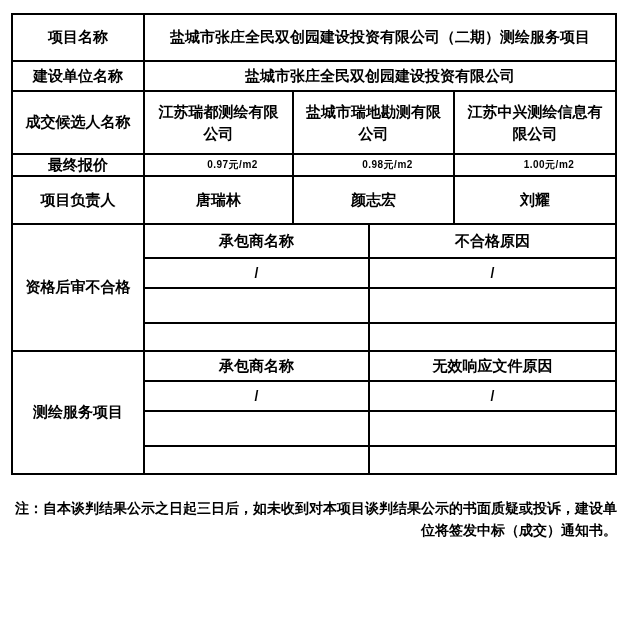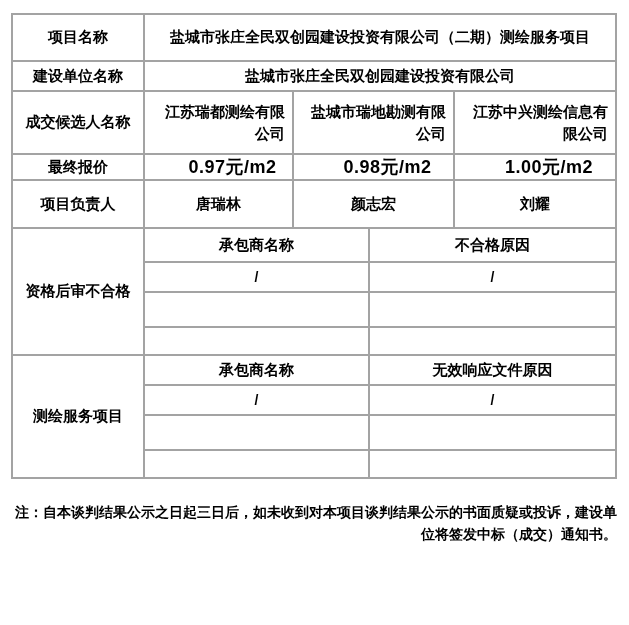--- a/index.html
+++ b/index.html
@@ -17,34 +17,34 @@
     height: 625px;
   }
   table {
     border-collapse: collapse;
     table-layout: fixed;
     margin-left: 11px;
   }
   #tableTop { margin-top: 13px; }
   #tableBottom { margin-top: -2px; }
   td {
-    border: 2px solid #a3a3a3;
+    border: 2px solid #000000;
     text-align: center;
     vertical-align: middle;
     font-weight: bold;
     font-size: 15px;
     overflow: hidden;
   }
   td.label-cell { font-size: 15px; }
   td.value-left {
-    text-align: right;
+    text-align: center;
     padding: 4px 7px;
     line-height: 1.45;
   }
-  td.price-cell { font-size: 18px; letter-spacing: 0.5px; padding-left: 28px; }
+  td.price-cell { font-size: 10px; letter-spacing: 0.5px; padding-left: 28px; }
   td.slash-cell { font-size: 14px; font-weight: bold; }
   .note {
     margin: 22px 11px 0 11px;
     width: 606px;
     font-weight: bold;
     font-size: 14px;
     line-height: 1.6;
     text-align: right;
   }
 </style>

